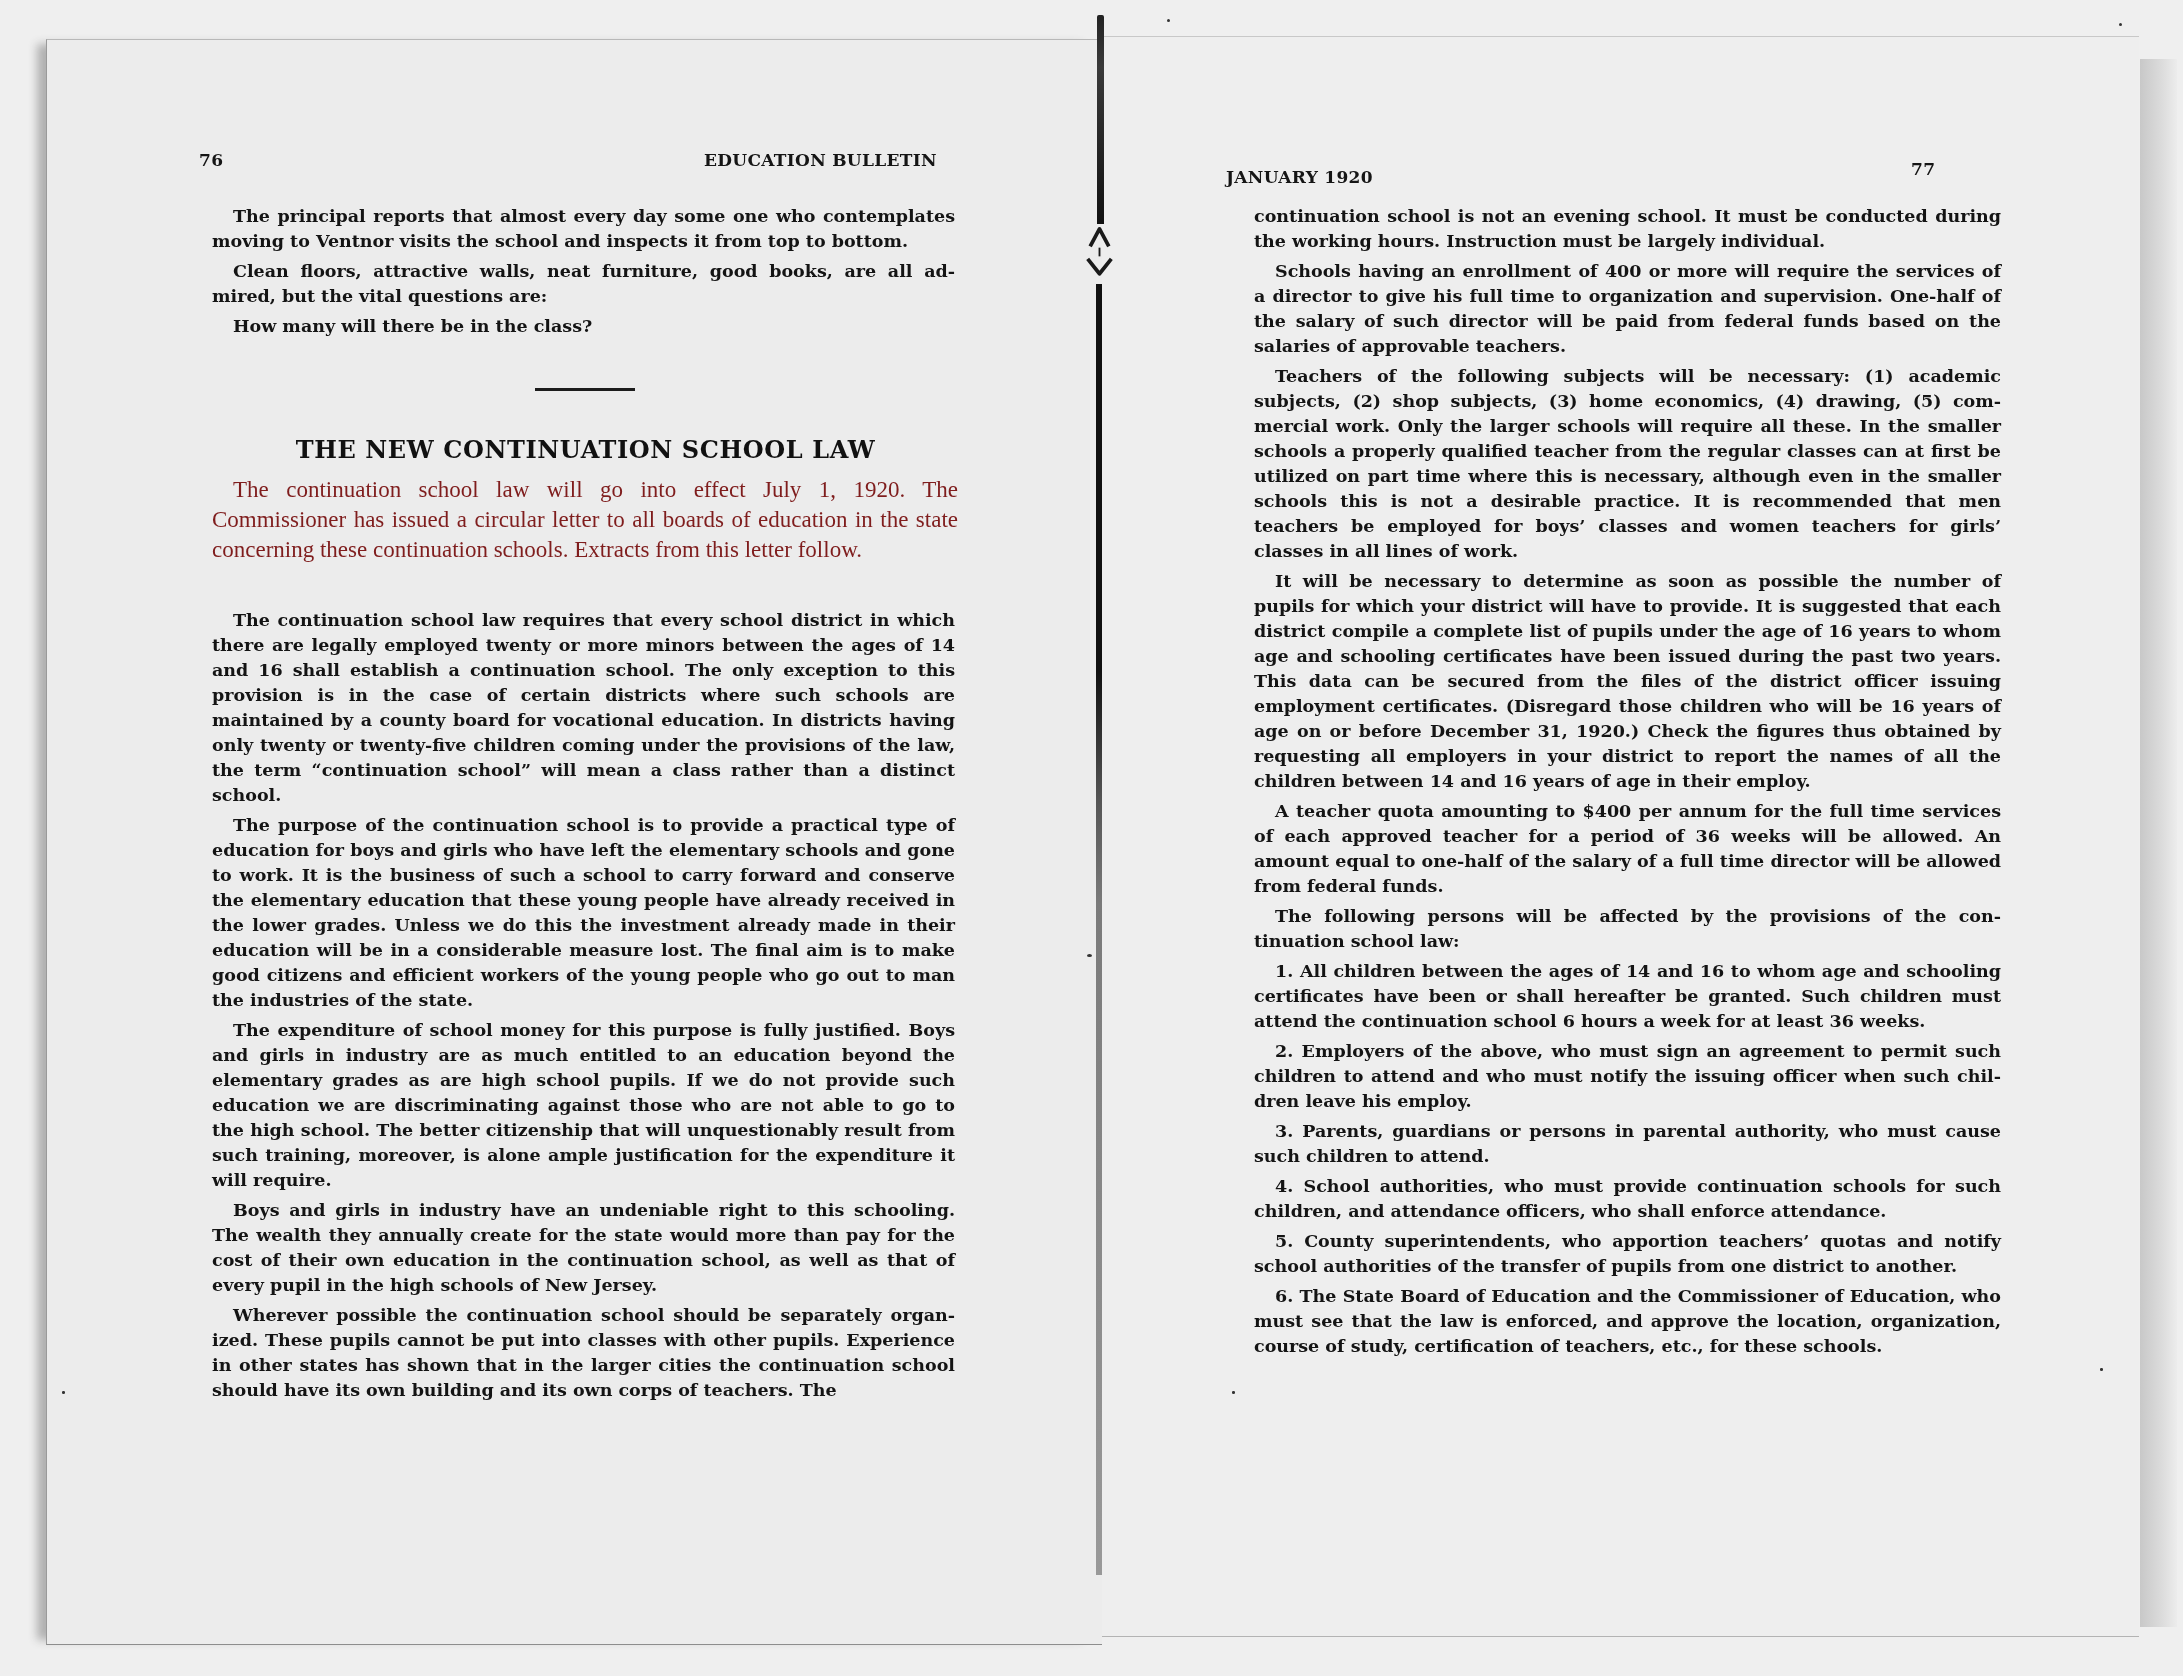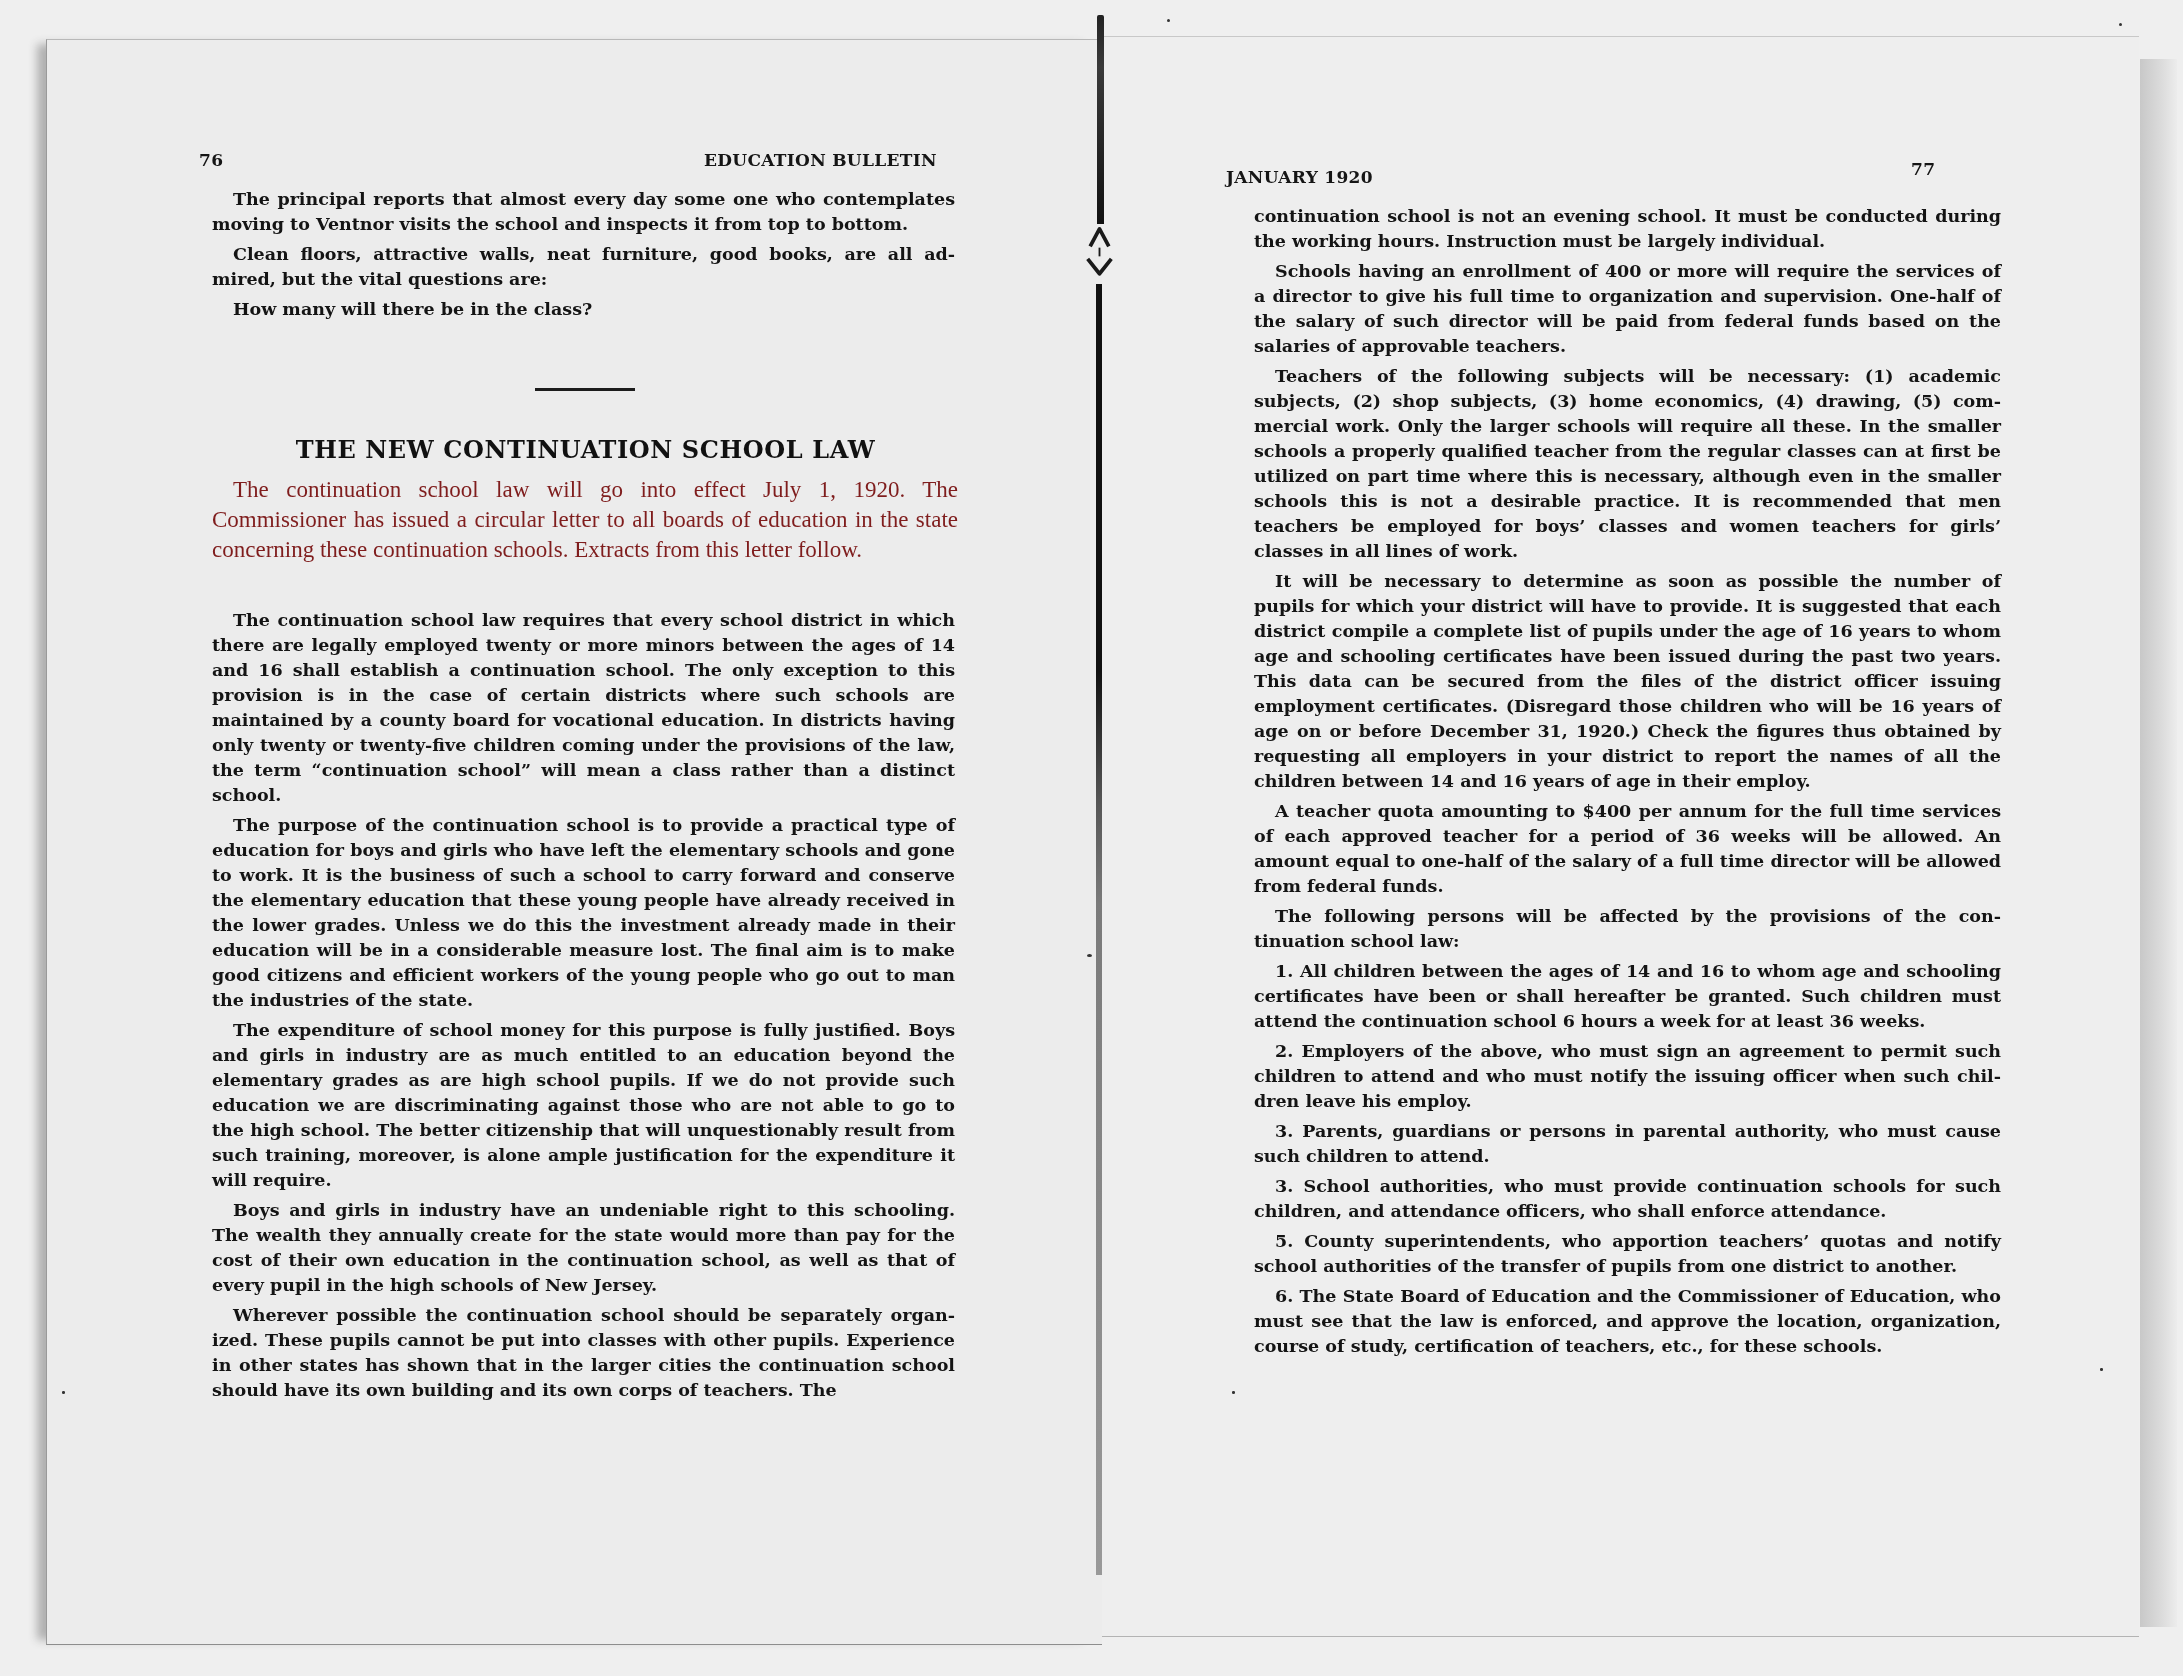--- a/index.html
+++ b/index.html
@@ -102,21 +102,21 @@
     .col-right { left: 1228px; width: 747px; margin-left: 26px; }
 
     .column p {
       margin: 0 0 5px 0;
       text-indent: 21px;
       hyphens: manual;
     }
     .column p.no-indent { text-indent: 0; }
     .column p.plain { text-align: left; }
 
-    .intro-top { top: 187px; }
+    .intro-top { top: 204px; }
 
     .rule {
       position: absolute;
       left: 535px; top: 388px;
       width: 100px; height: 3.1px;
       background: #1c1c1c;
     }
     .section-title {
       position: absolute;
       left: 212px; width: 747px; top: 435px;
@@ -200,21 +200,21 @@
   <div class="column col-right right-body">
     <p class="no-indent">continuation school is not an evening school. It must be conducted during the working hours. Instruction must be largely individual.</p>
     <p>Schools having an enrollment of 400 or more will require the services of a director to give his full time to organization and supervision. One-half of the salary of such director will be paid from federal funds based on the salaries of approvable teachers.</p>
     <p>Teachers of the following subjects will be necessary: (1) academic subjects, (2) shop subjects, (3) home economics, (4) drawing, (5) com­mercial work. Only the larger schools will require all these. In the smaller schools a properly qualified teacher from the regular classes can at first be utilized on part time where this is necessary, although even in the smaller schools this is not a desirable practice. It is recommended that men teachers be employed for boys’ classes and women teachers for girls’ classes in all lines of work.</p>
     <p>It will be necessary to determine as soon as possible the number of pupils for which your district will have to provide. It is suggested that each district compile a complete list of pupils under the age of 16 years to whom age and schooling certificates have been issued during the past two years. This data can be secured from the files of the district officer issuing employment certificates. (Disregard those children who will be 16 years of age on or before December 31, 1920.) Check the figures thus obtained by requesting all employers in your district to report the names of all the children between 14 and 16 years of age in their employ.</p>
     <p>A teacher quota amounting to $400 per annum for the full time services of each approved teacher for a period of 36 weeks will be allowed. An amount equal to one-half of the salary of a full time director will be allowed from federal funds.</p>
     <p>The following persons will be affected by the provisions of the con­tinuation school law:</p>
     <p>1. All children between the ages of 14 and 16 to whom age and school­ing certificates have been or shall hereafter be granted. Such children must attend the continuation school 6 hours a week for at least 36 weeks.</p>
     <p>2. Employers of the above, who must sign an agreement to permit such children to attend and who must notify the issuing officer when such chil­dren leave his employ.</p>
     <p>3. Parents, guardians or persons in parental authority, who must cause such children to attend.</p>
-    <p>3. School authorities, who must provide continuation schools for such children, and attendance officers, who shall enforce attendance.</p>
+    <p>4. School authorities, who must provide continuation schools for such children, and attendance officers, who shall enforce attendance.</p>
     <p>5. County superintendents, who apportion teachers’ quotas and notify school authorities of the transfer of pupils from one district to another.</p>
     <p>6. The State Board of Education and the Commissioner of Education, who must see that the law is enforced, and approve the location, organi­zation, course of study, certification of teachers, etc., for these schools.</p>
   </div>
 
   <div class="speck" style="left:1167px;top:19px;"></div>
   <div class="speck" style="left:2119px;top:22.5px;"></div>
   <div class="speck" style="left:62px;top:1391px;width:2.5px;height:2.5px;"></div>
   <div class="speck" style="left:1232px;top:1391px;width:2.5px;height:2.5px;"></div>
   <div class="speck" style="left:2100px;top:1368px;width:2.5px;height:2.5px;"></div>
   <div class="speck" style="left:1087px;top:954px;width:5px;height:3.1px;"></div>

